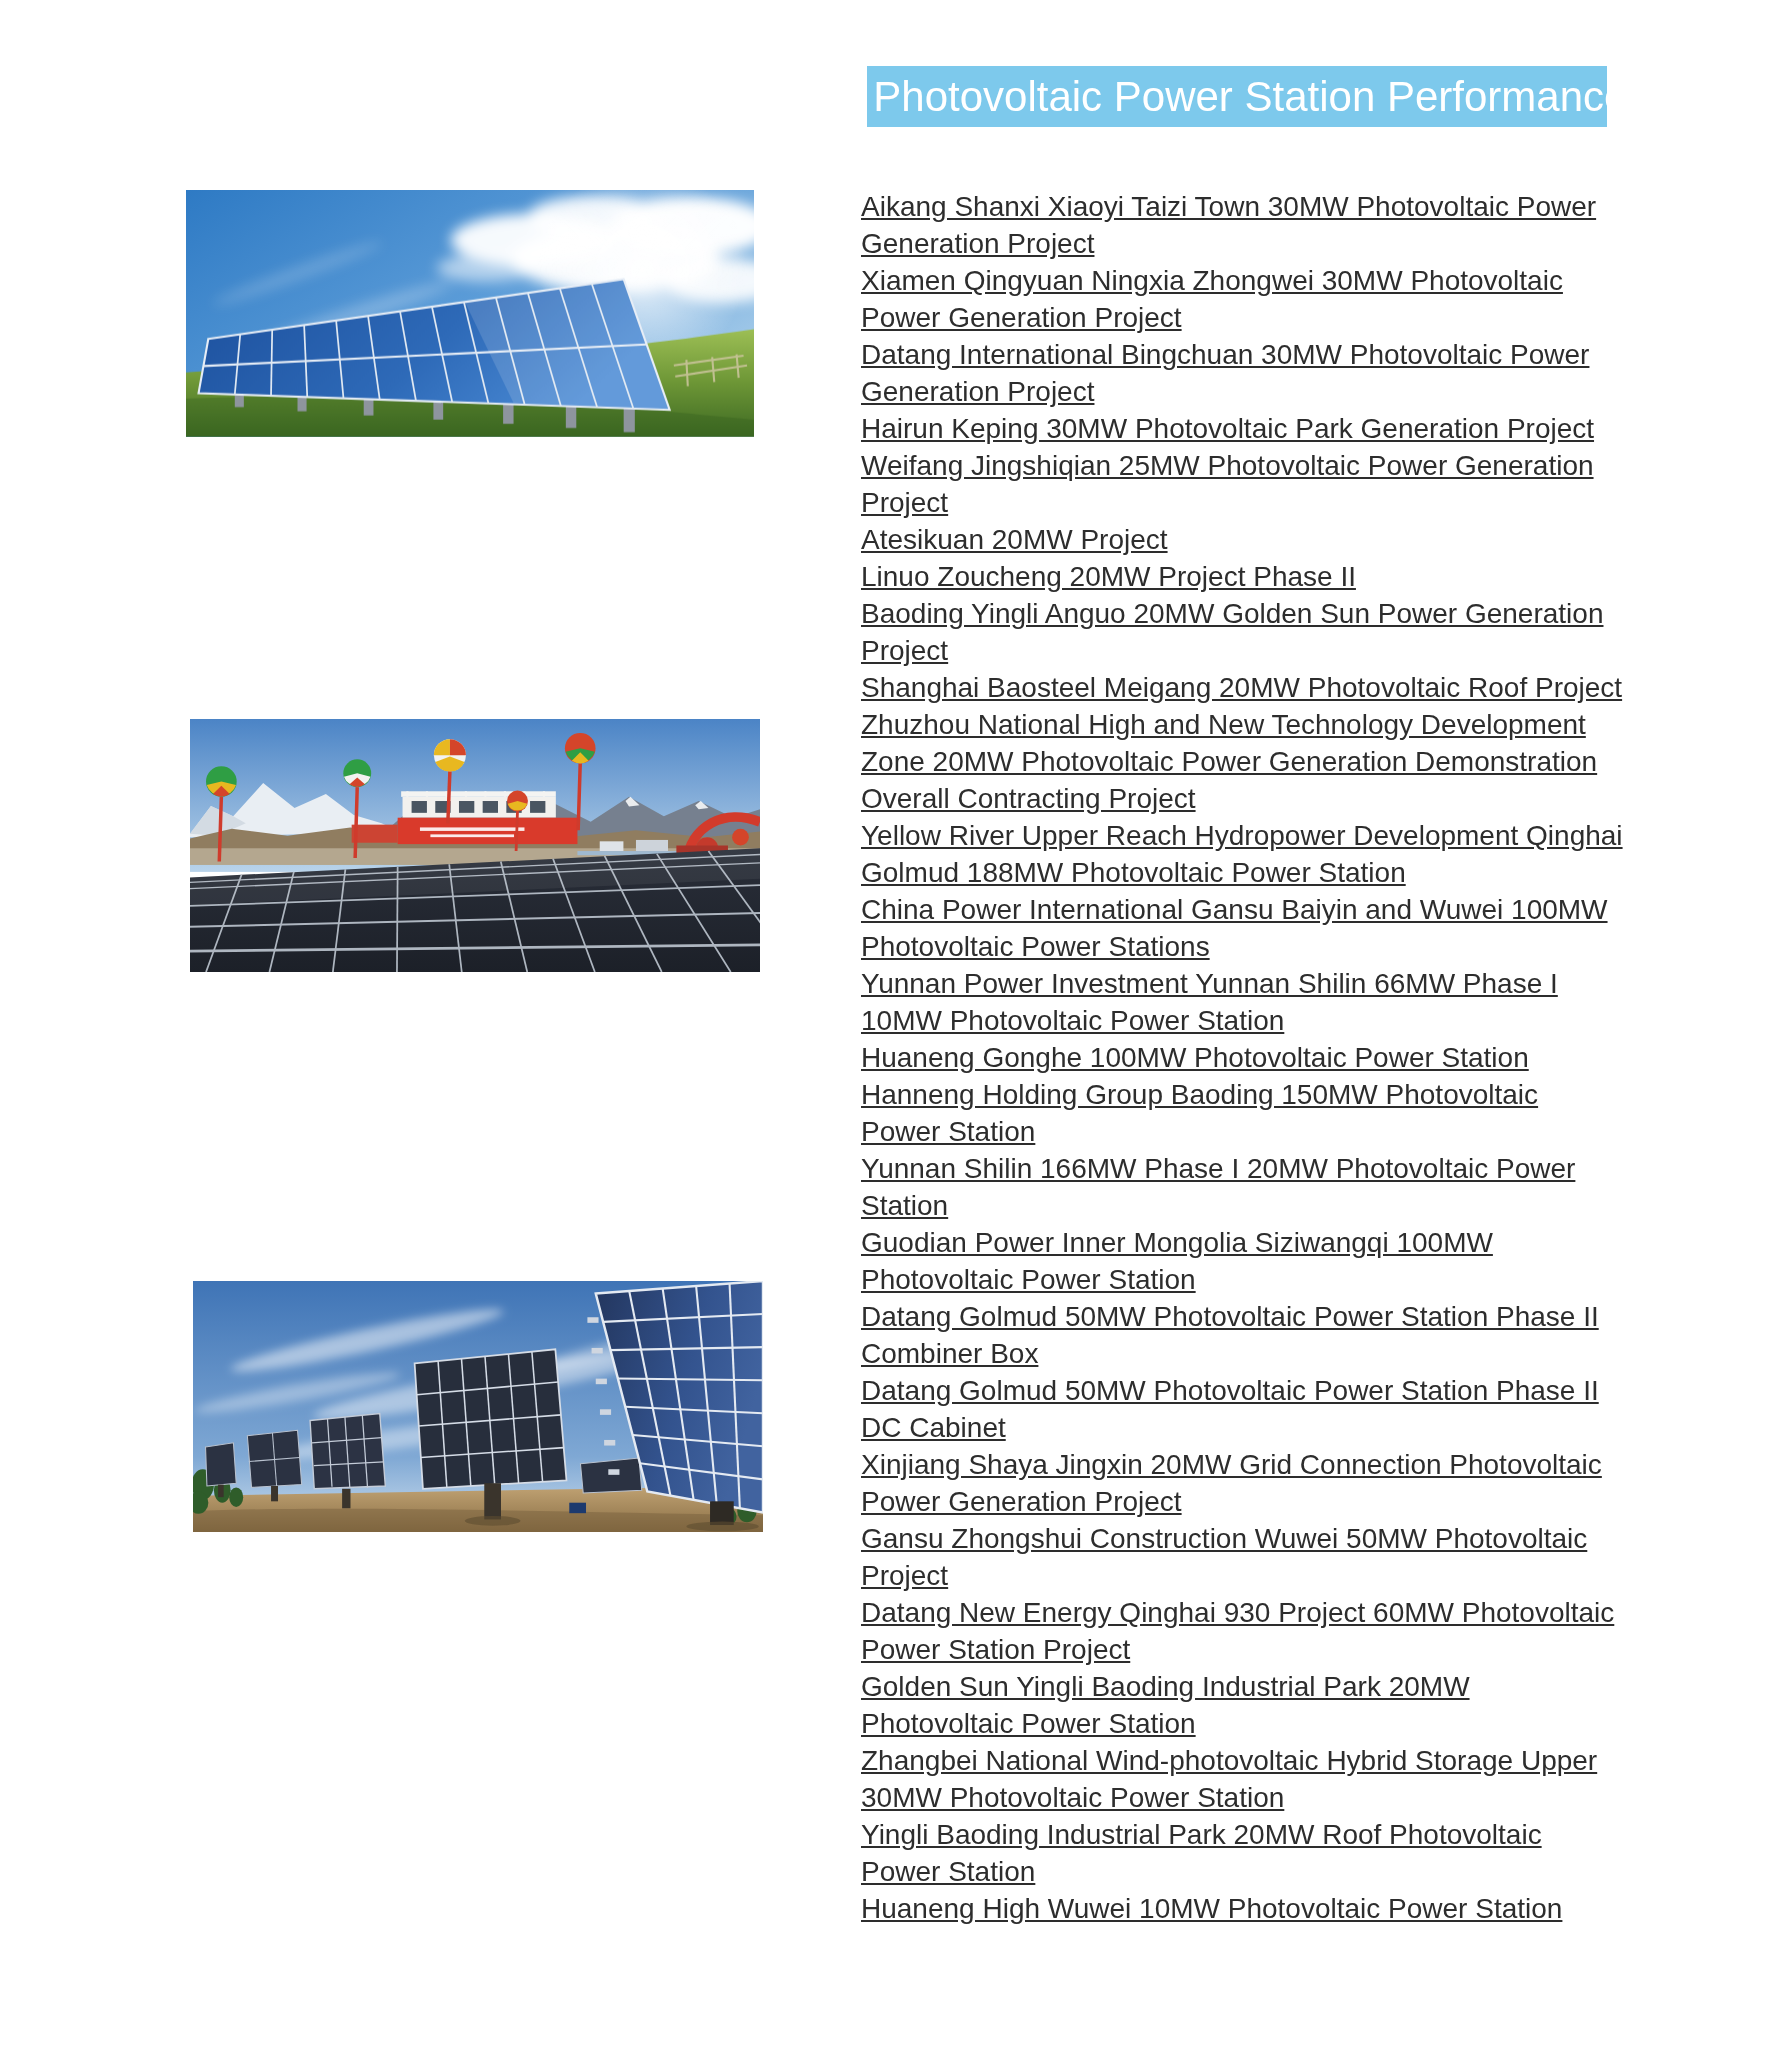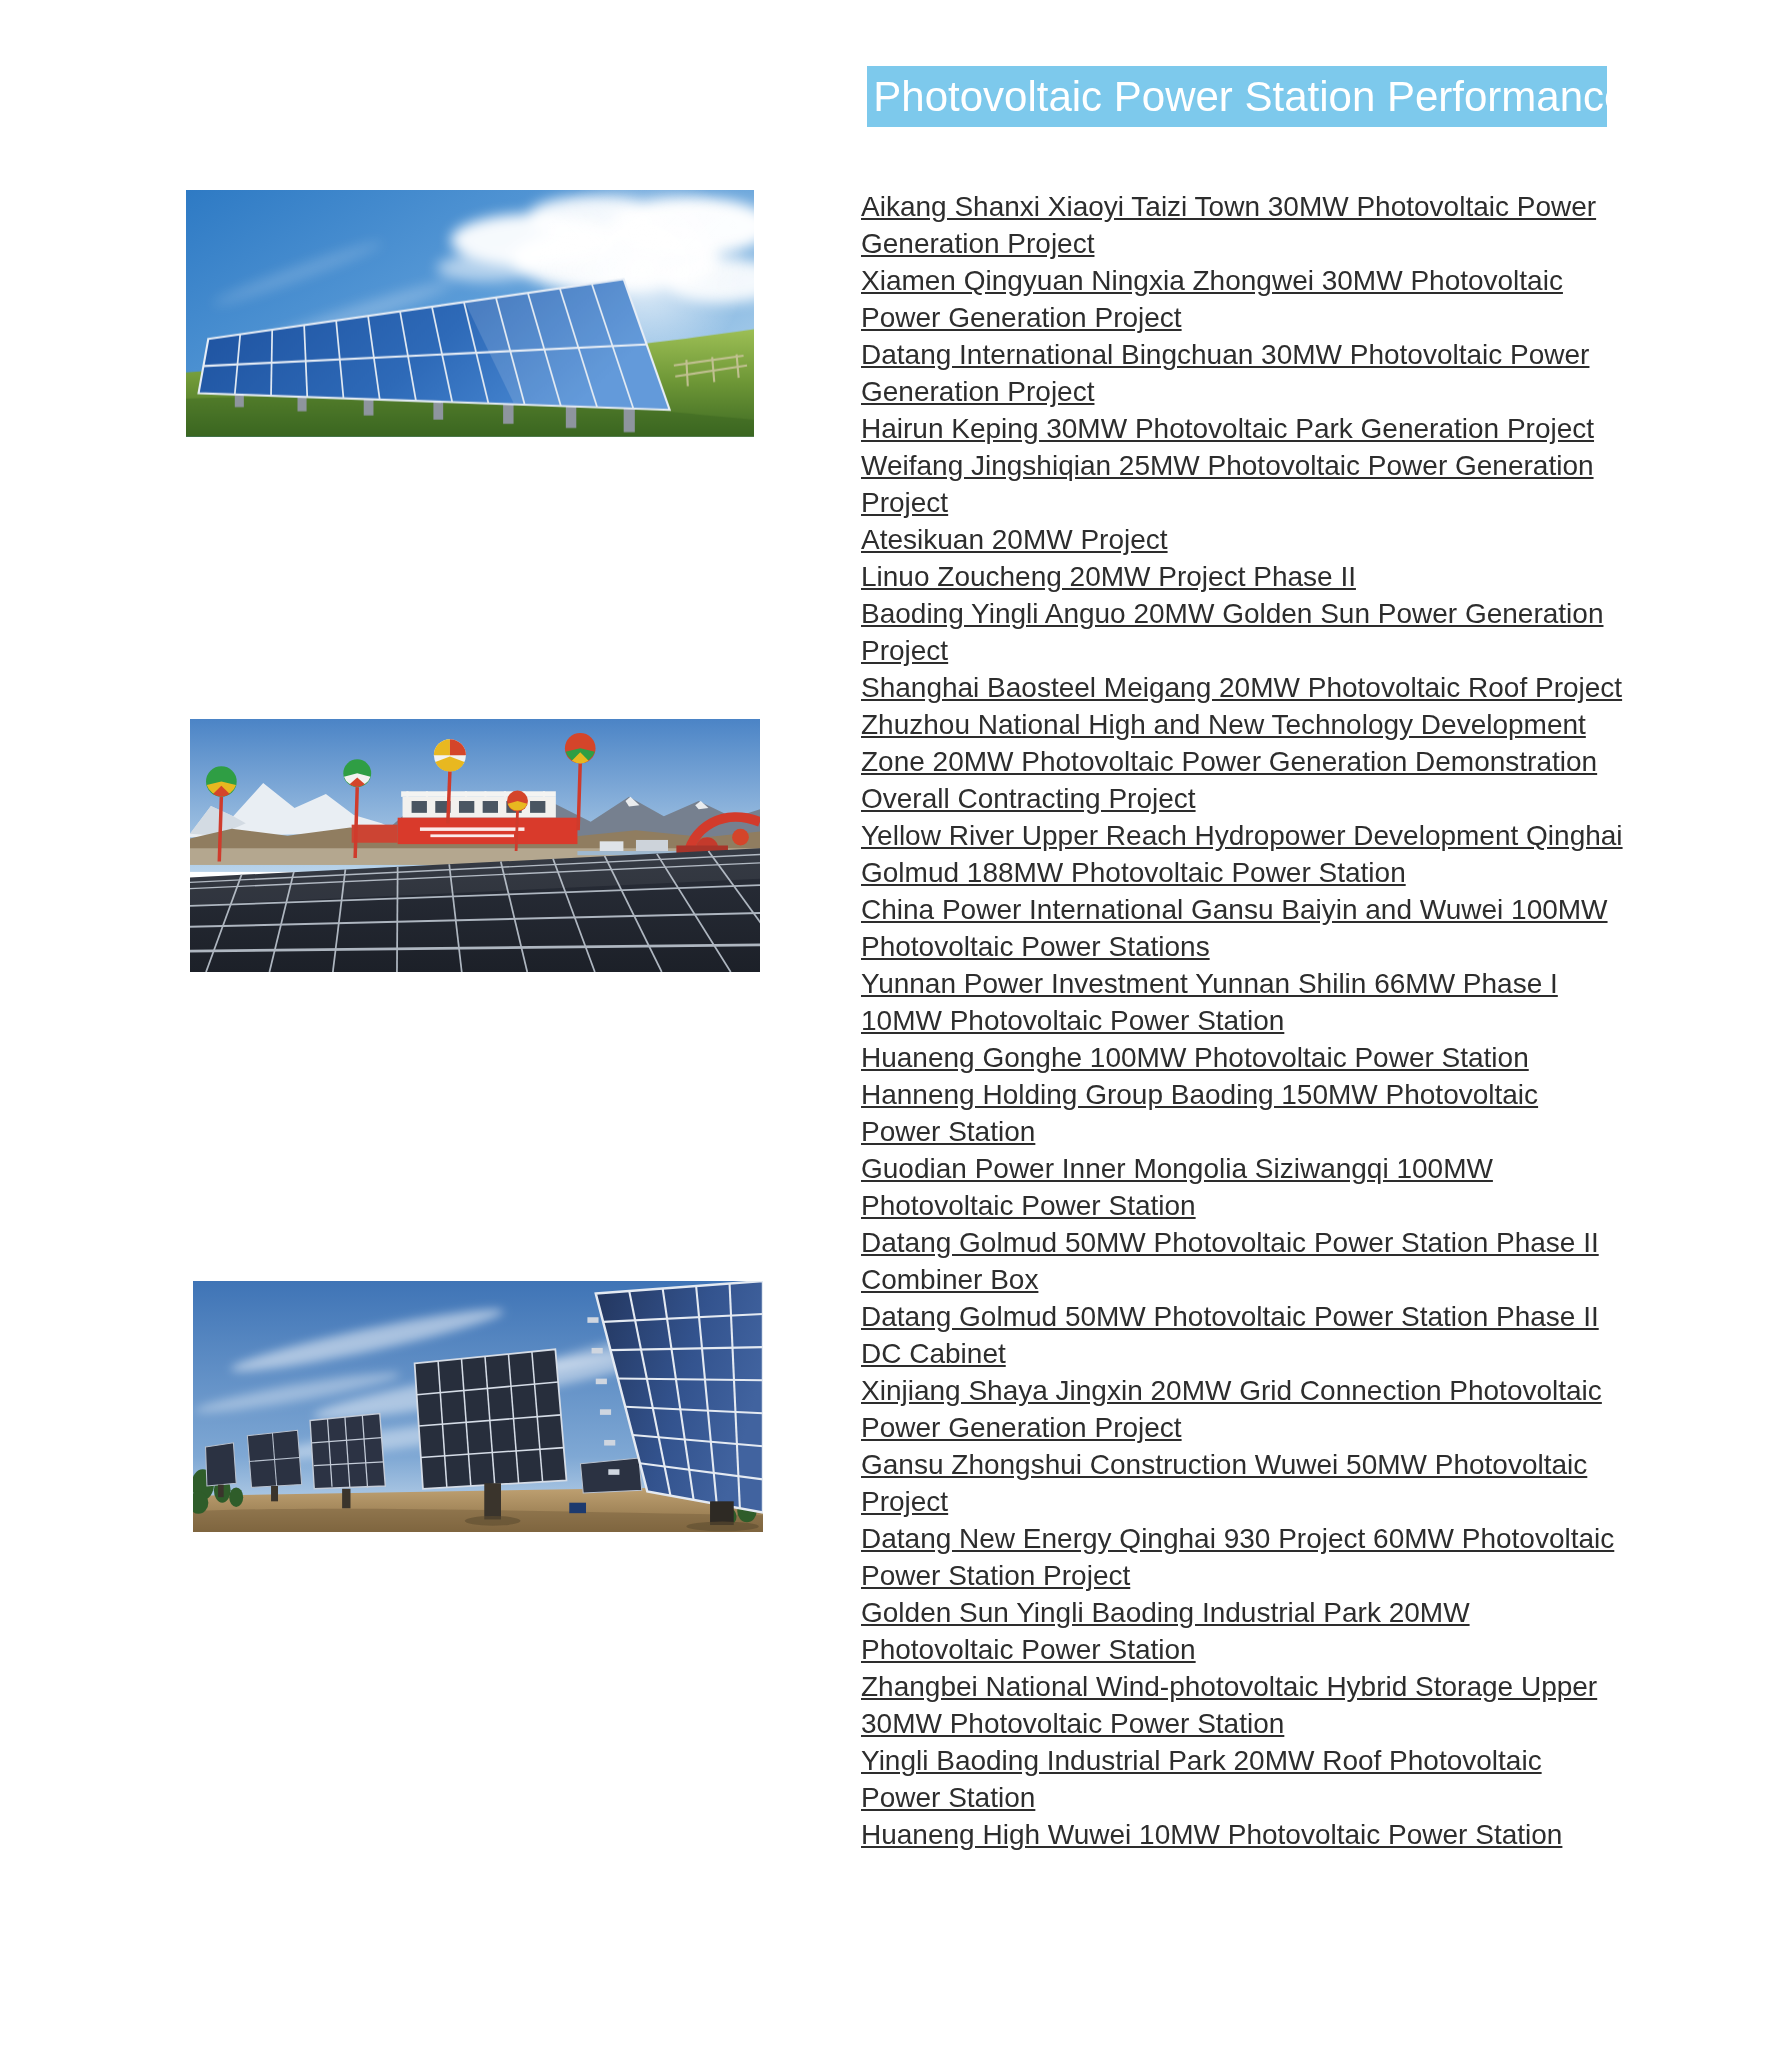--- a/index.html
+++ b/index.html
@@ -363,20 +363,21 @@
       <div class="project-item">Atesikuan 20MW Project</div>
       <div class="project-item">Linuo Zoucheng 20MW Project Phase II</div>
       <div class="project-item">Baoding Yingli Anguo 20MW Golden Sun Power Generation Project</div>
       <div class="project-item">Shanghai Baosteel Meigang 20MW Photovoltaic Roof Project</div>
       <div class="project-item">Zhuzhou National High and New Technology Development Zone 20MW Photovoltaic Power Generation Demonstration Overall Contracting Project</div>
       <div class="project-item">Yellow River Upper Reach Hydropower Development Qinghai Golmud 188MW Photovoltaic Power Station</div>
       <div class="project-item">China Power International Gansu Baiyin and Wuwei 100MW Photovoltaic Power Stations</div>
       <div class="project-item">Yunnan Power Investment Yunnan Shilin 66MW Phase I 10MW Photovoltaic Power Station</div>
       <div class="project-item">Huaneng Gonghe 100MW Photovoltaic Power Station</div>
       <div class="project-item">Hanneng Holding Group Baoding 150MW Photovoltaic Power Station</div>
+      <div class="project-item">Yunnan Shilin 166MW Phase I 20MW Photovoltaic Power Station</div>
       <div class="project-item">Guodian Power Inner Mongolia Siziwangqi 100MW Photovoltaic Power Station</div>
       <div class="project-item">Datang Golmud 50MW Photovoltaic Power Station Phase II Combiner Box</div>
       <div class="project-item">Datang Golmud 50MW Photovoltaic Power Station Phase II DC Cabinet</div>
       <div class="project-item">Xinjiang Shaya Jingxin 20MW Grid Connection Photovoltaic Power Generation Project</div>
       <div class="project-item">Gansu Zhongshui Construction Wuwei 50MW Photovoltaic Project</div>
       <div class="project-item">Datang New Energy Qinghai 930 Project 60MW Photovoltaic Power Station Project</div>
       <div class="project-item">Golden Sun Yingli Baoding Industrial Park 20MW Photovoltaic Power Station</div>
       <div class="project-item">Zhangbei National Wind-photovoltaic Hybrid Storage Upper 30MW Photovoltaic Power Station</div>
       <div class="project-item">Yingli Baoding Industrial Park 20MW Roof Photovoltaic Power Station</div>
       <div class="project-item">Huaneng High Wuwei 10MW Photovoltaic Power Station</div>

